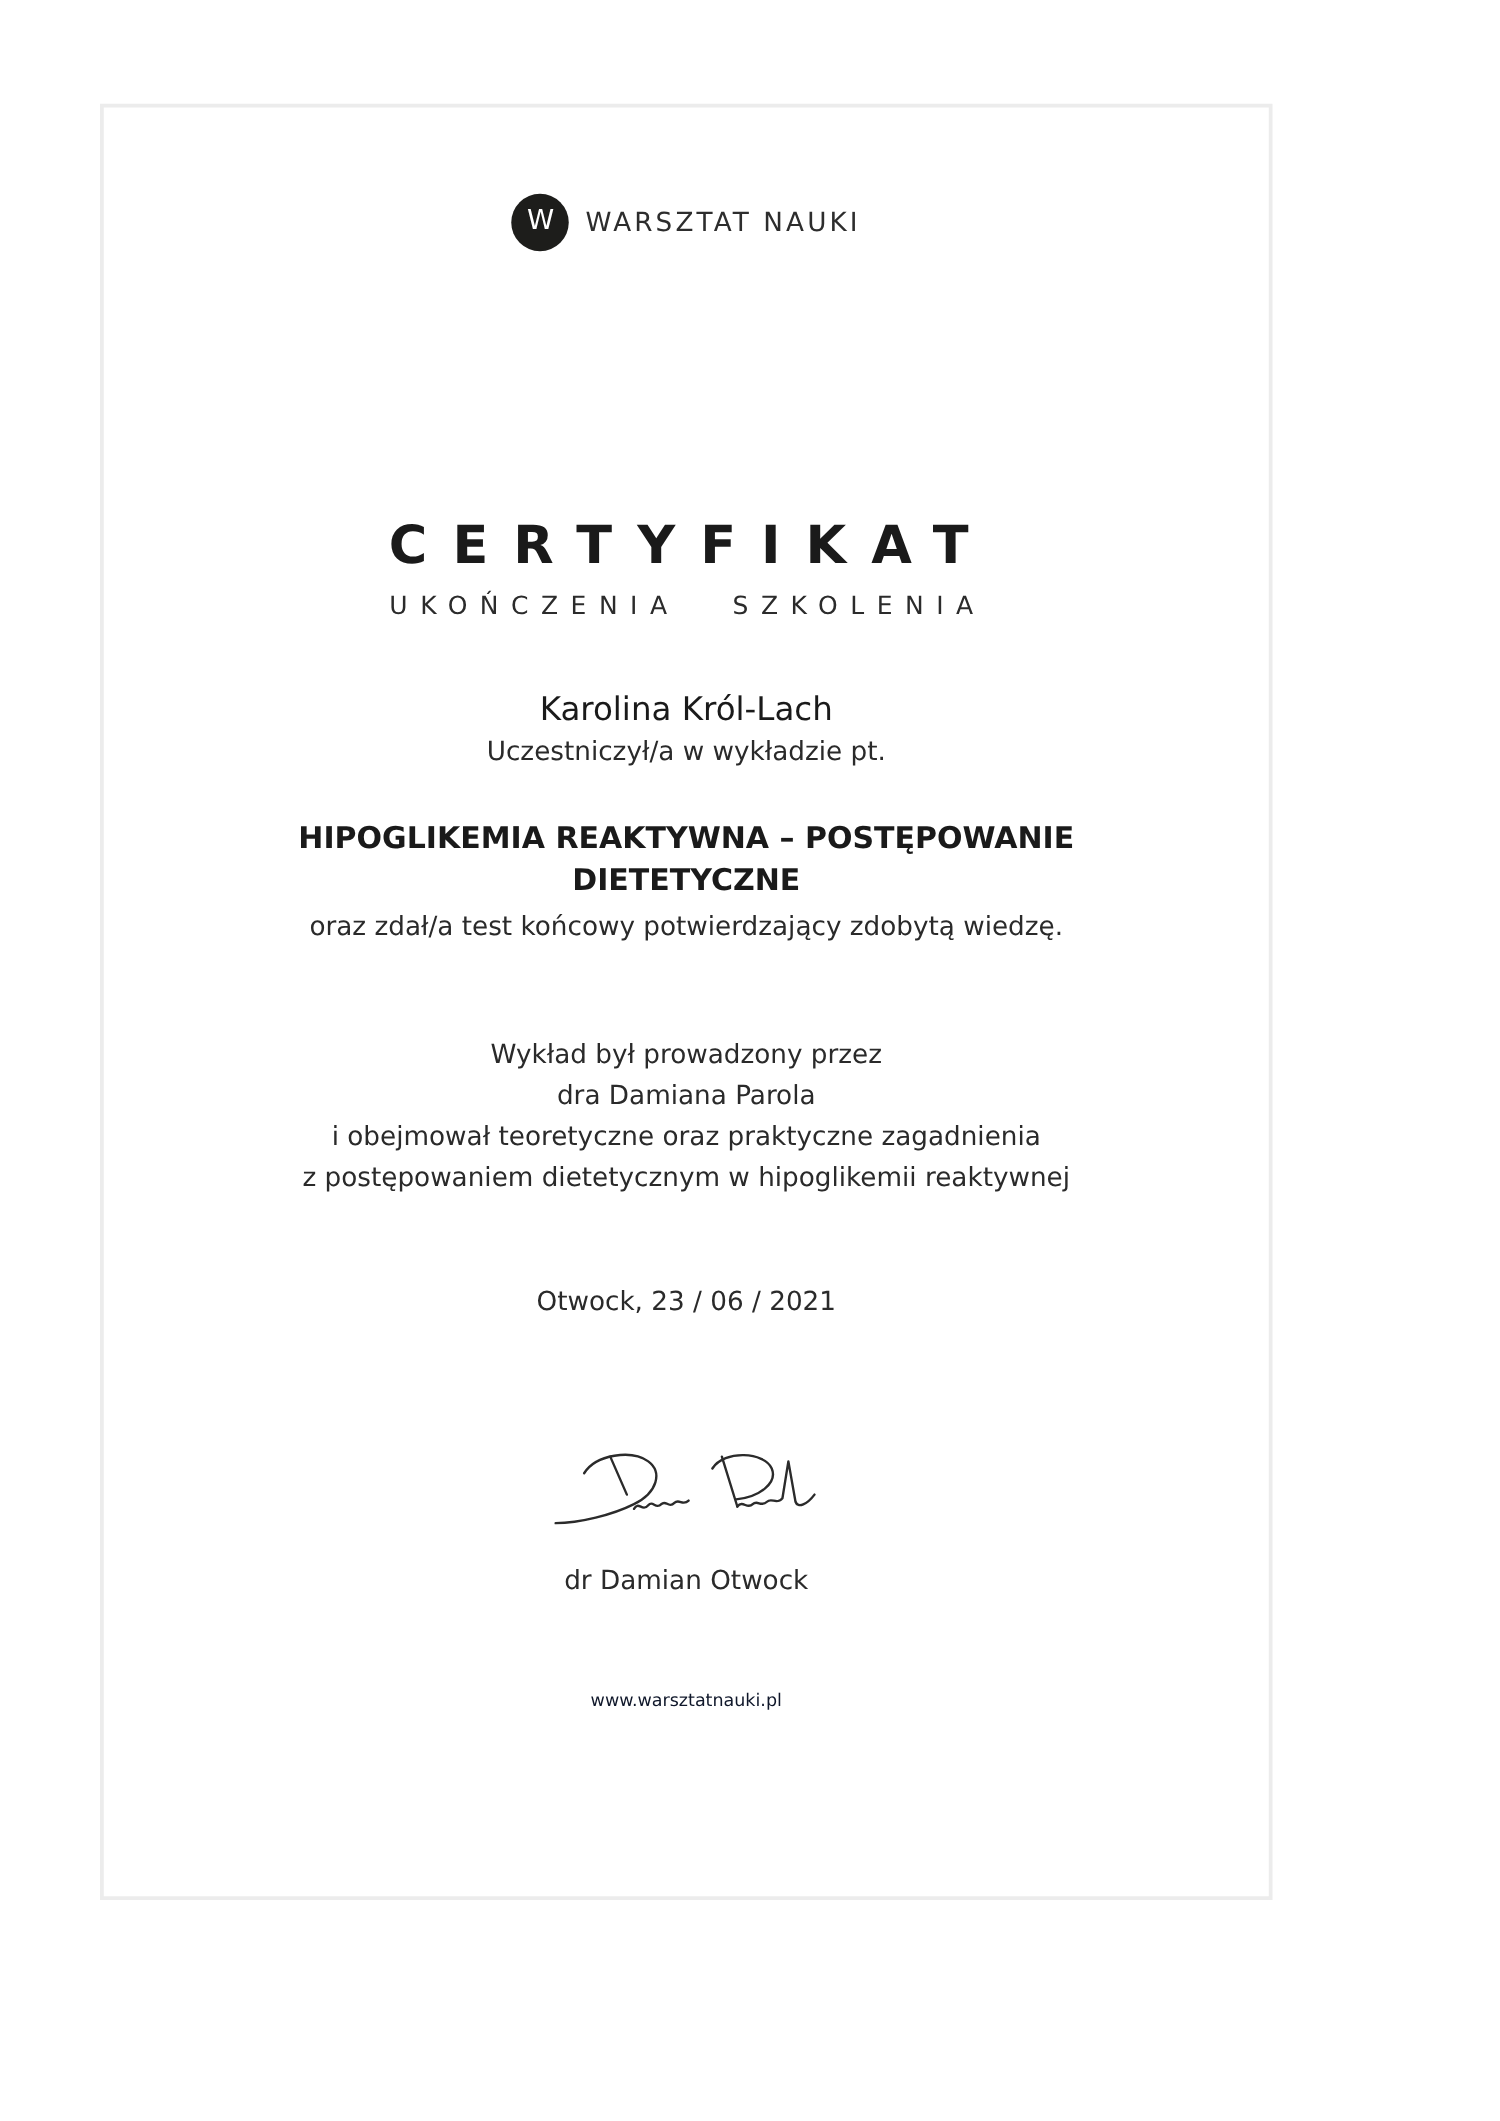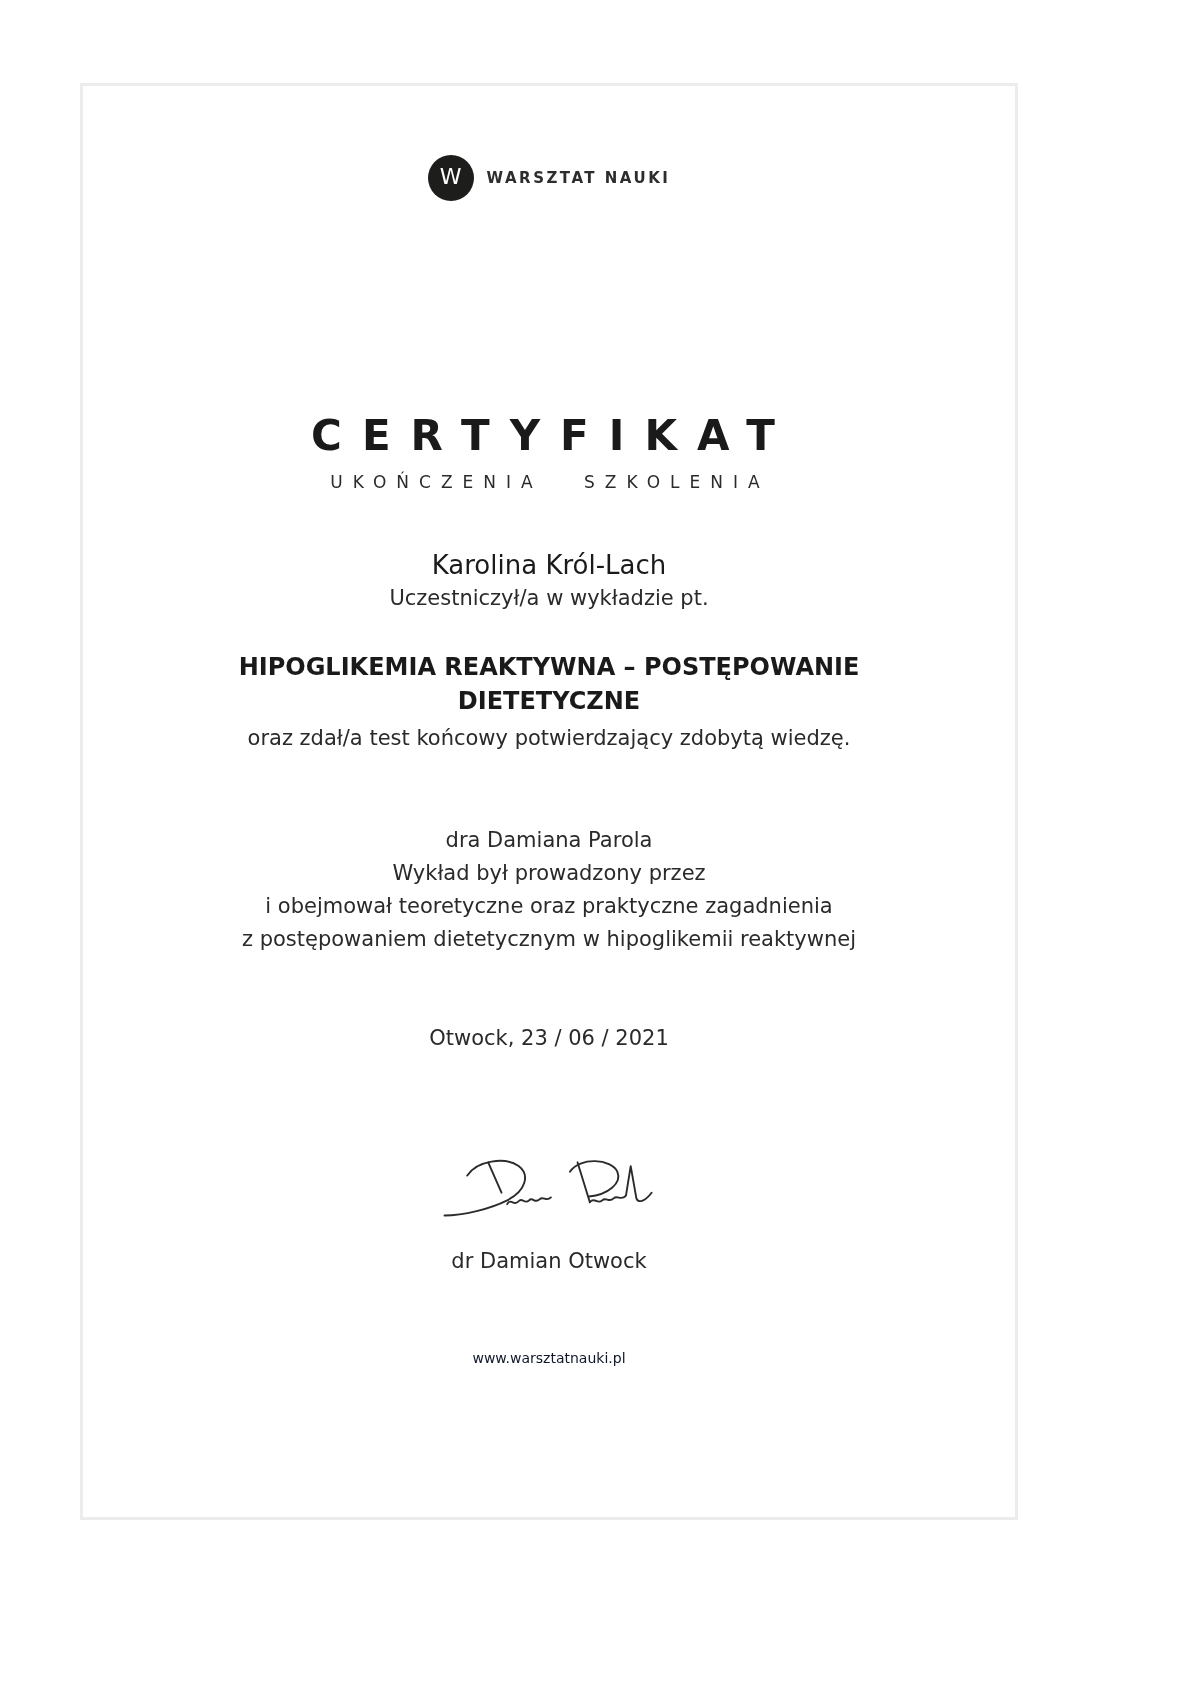--- a/index.html
+++ b/index.html
@@ -44,37 +44,37 @@
     align-items: center;
     justify-content: center;
     font-size: 22px;
     font-weight: 400;
     letter-spacing: 0;
     line-height: 1;
     padding-bottom: 2px;
     box-sizing: border-box;
   }
   .brand-name {
-    font-size: 15px;
-    font-weight: 700;
+    font-size: 21px;
+    font-weight: 400;
     letter-spacing: 2.5px;
     color: #2d2d2d;
   }
   .cert-title {
     margin-top: 214px;
     font-size: 42px;
     font-weight: 700;
     letter-spacing: 20px;
     padding-left: 8px;
     color: #1a1a1a;
     line-height: 1;
   }
   .cert-subtitle {
     margin-top: 17px;
-    font-size: 17px;
+    font-size: 20px;
     font-weight: 500;
     letter-spacing: 10px;
     word-spacing: 26px;
     padding-left: 2px;
     color: #2b2b2b;
     line-height: 1;
     text-align: center;
   }
   .recipient {
     margin-top: 57px;
@@ -155,22 +155,22 @@
     <div class="cert-title">CERTYFIKAT</div>
     <div class="cert-subtitle">UKOŃCZENIA SZKOLENIA</div>
 
     <div class="recipient">Karolina Król-Lach</div>
     <div class="participation">Uczestniczył/a w wykładzie pt.</div>
 
     <div class="course-title">HIPOGLIKEMIA REAKTYWNA – POSTĘPOWANIE DIETETYCZNE</div>
     <div class="exam-line">oraz zdał/a test końcowy potwierdzający zdobytą wiedzę.</div>
 
     <div class="description">
+      <div>Wykład był prowadzony przez</div>
       <div>dra Damiana Parola</div>
-      <div>Wykład był prowadzony przez</div>
       <div>i obejmował teoretyczne oraz praktyczne zagadnienia</div>
       <div>z postępowaniem dietetycznym w hipoglikemii reaktywnej</div>
     </div>
 
     <div class="place-date">Otwock, 23 / 06 / 2021</div>
 
     <div class="signature-wrap">
       <svg viewBox="0 0 240 100" fill="none" xmlns="http://www.w3.org/2000/svg">
         <g stroke="#2b2b2b" stroke-width="2" fill="none" stroke-linecap="round" stroke-linejoin="round">
           <path d="M56,14 L70,46"></path>

